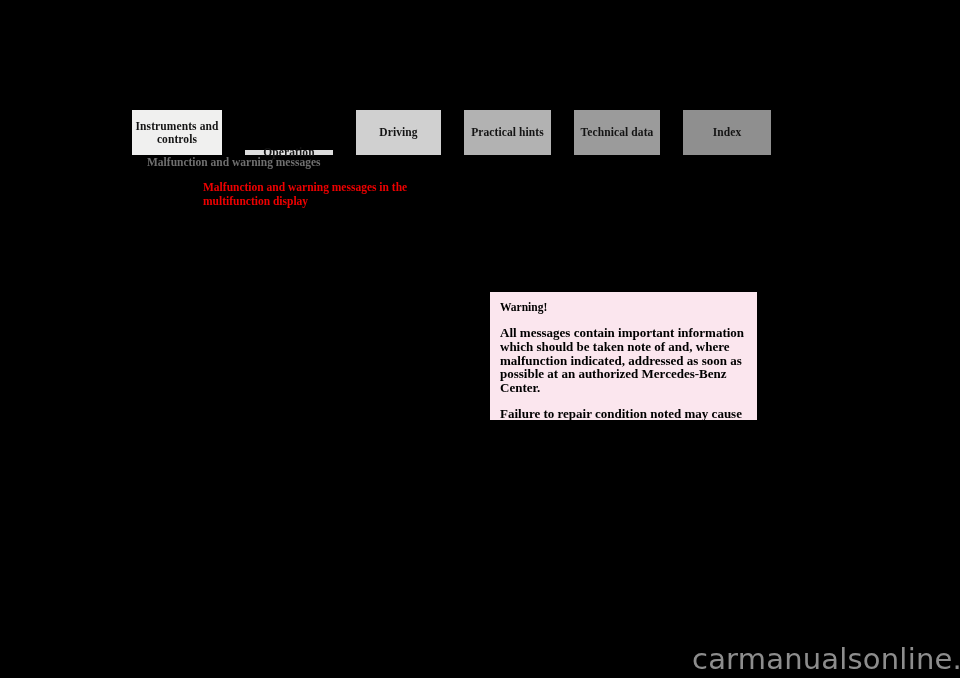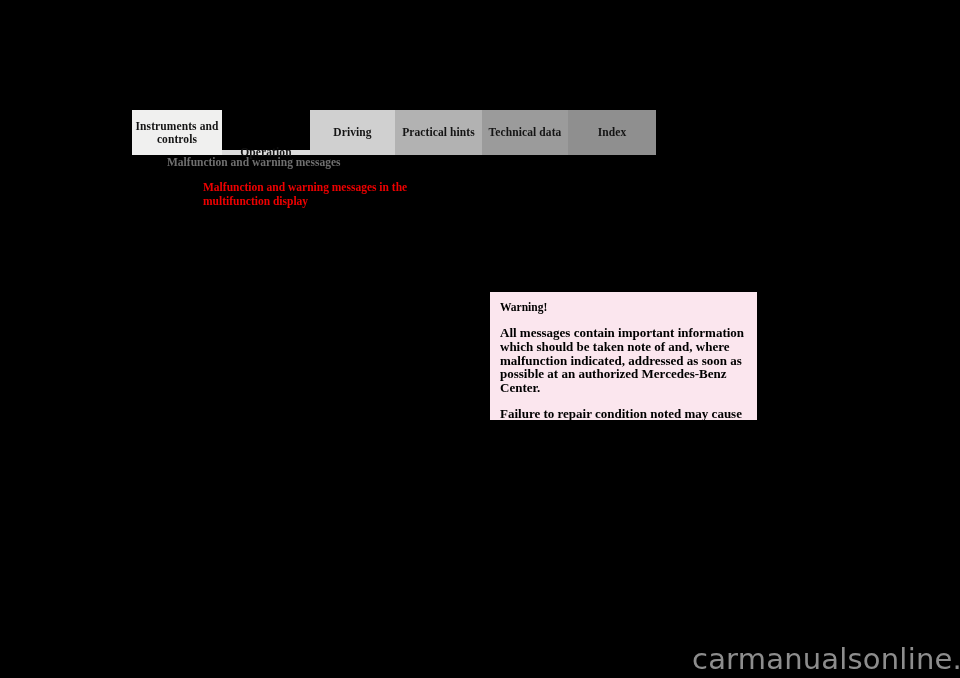--- a/index.html
+++ b/index.html
@@ -28,20 +28,21 @@
 
   
   #tabbar {
     position: absolute;
     left: 132px;
     top: 110px;
     width: 698px;
     height: 45px;
     display: flex;
     align-items: stretch;
+    gap: 23px;
   }
   .tab {
     display: flex;
     align-items: center;
     justify-content: center;
     text-align: center;
     font-family: "Liberation Serif", serif;
     font-weight: bold;
     font-size: 11.5px;
     line-height: 13px;
@@ -61,21 +62,20 @@
   #section-heading {
     position: absolute;
     left: 147px;
     top: 155px;
     font-family: "Liberation Serif", serif;
     font-weight: bold;
     font-size: 11.5px;
     line-height: 14px;
     color: #6f6f6f;
     white-space: nowrap;
-    margin-left: 20px;
   }
 
   
   #red-heading {
     position: absolute;
     left: 203px;
     top: 181px;
     width: 218px;
     font-family: "Liberation Serif", serif;
     font-weight: bold;

